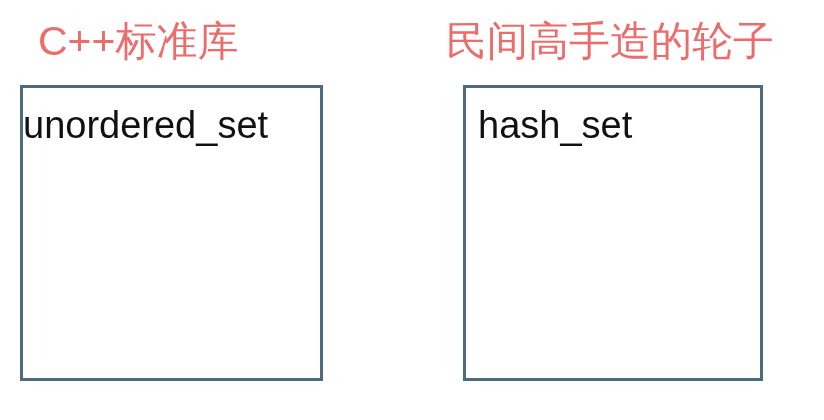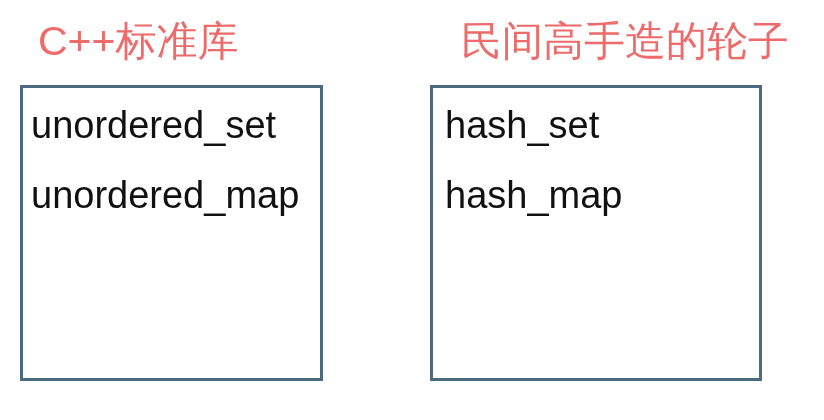--- a/index.html
+++ b/index.html
@@ -15,51 +15,49 @@
   .col-title {
     position: absolute;
     top: 16px;
     font-size: 41px;
     font-weight: 400;
     line-height: 50px;
     white-space: nowrap;
     color: var(--title-color, #ED6B6B);
   }
   .col-title.left  { left: 38px; }
-  .col-title.right { left: 461px; }
+  .col-title.right { left: 446px; }
 
   .box {
     position: absolute;
     top: 85px;
     height: 296px;
     background: var(--background-color, #ffffff);
     border: 3px solid var(--box-border-color, #4D6B80);
   }
-  .box.left  { left: 20px;  width: 303px; padding: 2px 0 0 8px; }
-  .box.right { left: 430px; width: 332px; padding: 2px 15px 0 12px; }
+  .box.left  { left: 20px;  width: 303px; padding: 2px 0 0 0; }
+  .box.right { left: 463px; width: 300px; padding: 2px 15px 0 12px; }
 
   .item {
     font-size: 38px;
     line-height: 70px;
     white-space: nowrap;
     color: var(--item-text-color, #111111);
   }
 </style>
 </head>
 <body>
 
 <div class="canvas">
 
   <div class="col-title left">C++标准库</div>
 
   <div class="col-title right">民间高手造的轮子</div>
 
   <div class="box left">
     <div class="item">unordered_set</div>
-    <div class="item">unordered_map</div>
   </div>
 
   <div class="box right">
     <div class="item">hash_set</div>
-    <div class="item">hash_map</div>
   </div>
 
 </div>
 
 </body></html>

